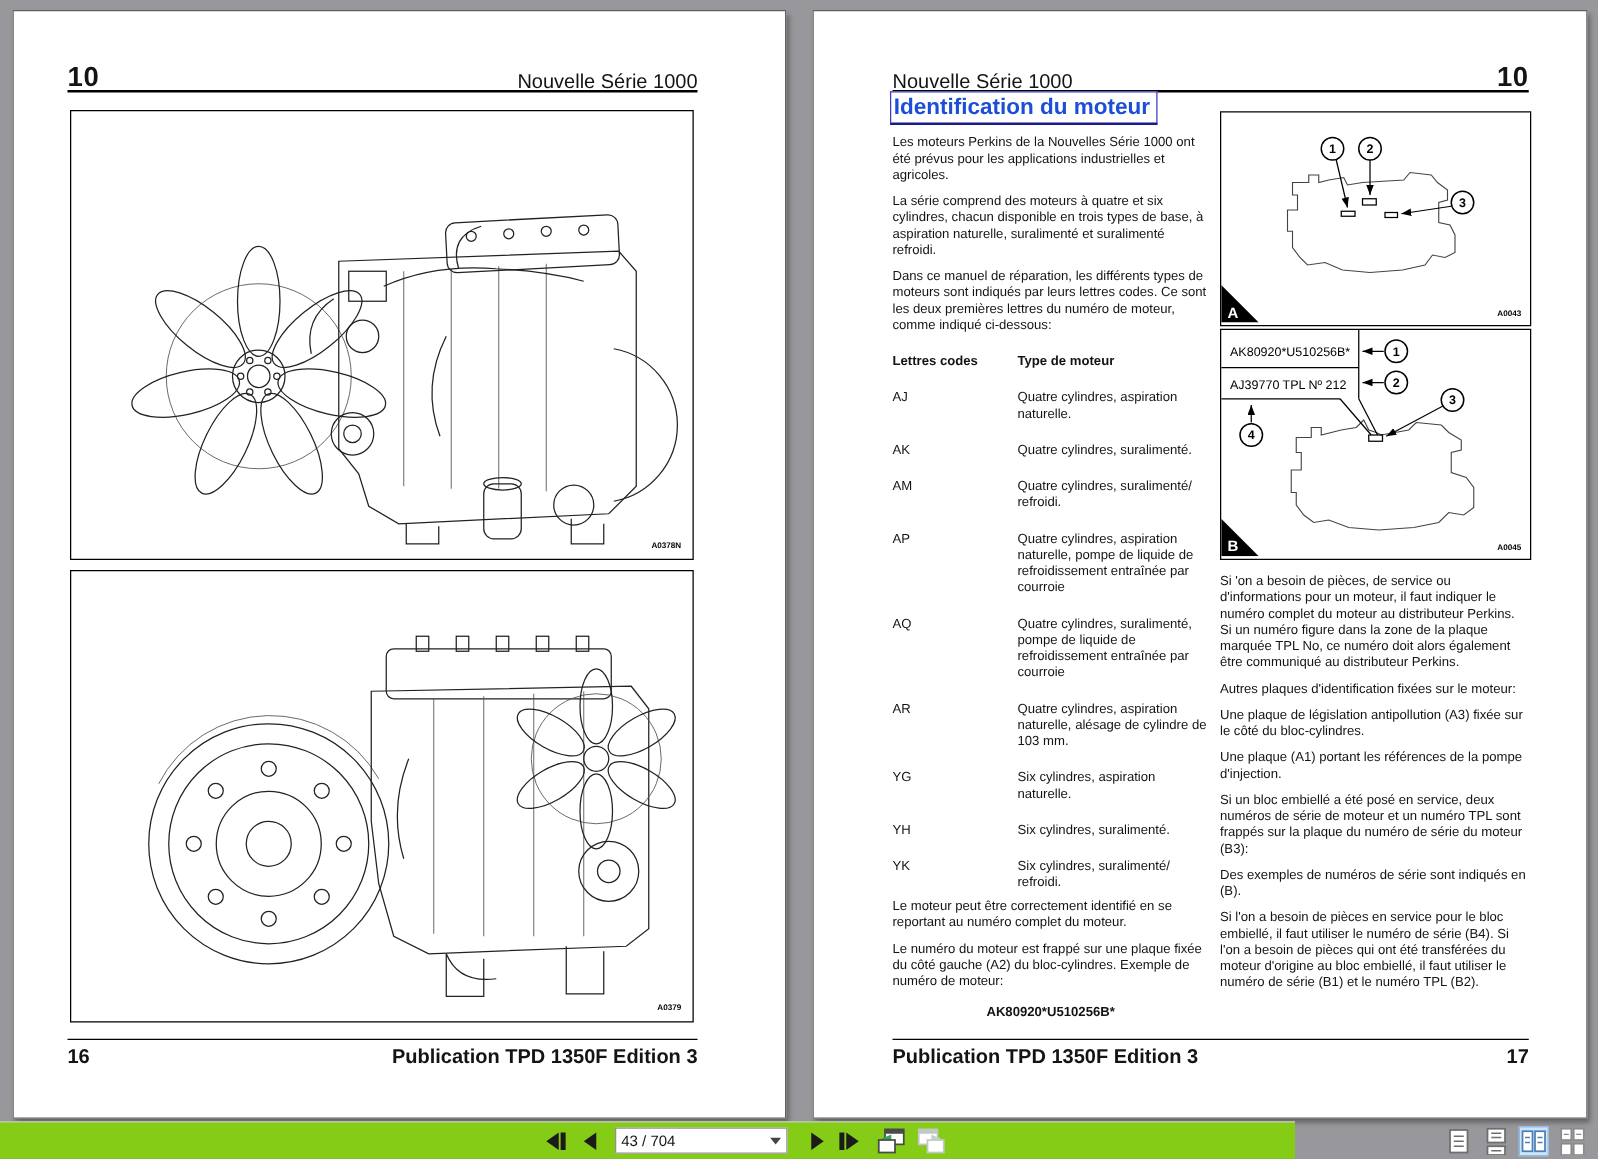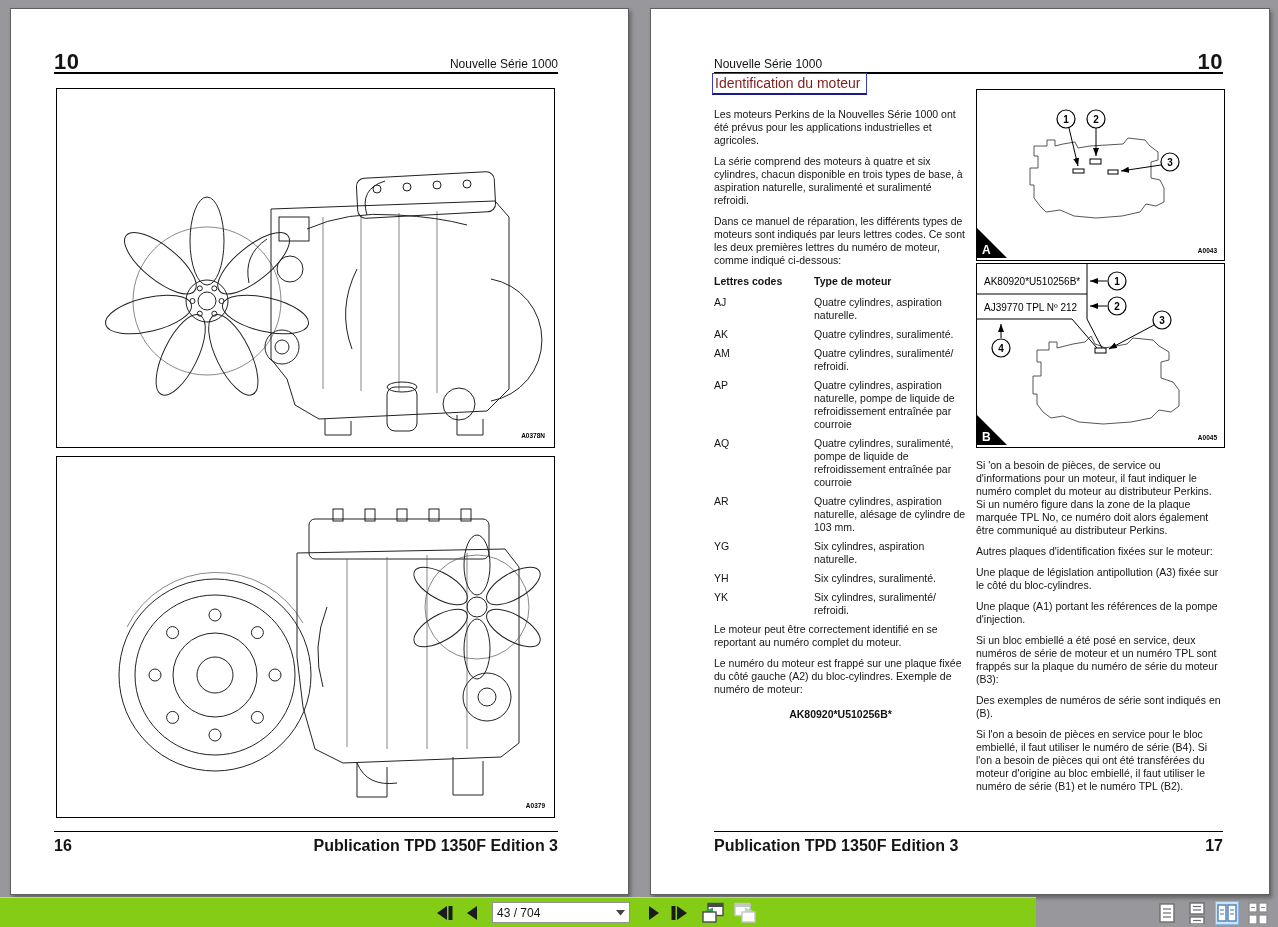--- a/index.html
+++ b/index.html
@@ -14,21 +14,21 @@
   .page{
     position:absolute;top:8px;height:885px;background:#ffffff;
     border:1px solid #5f5f5f;box-shadow:2px 3px 4px rgba(0,0,0,.35);
     overflow:hidden;
   }
   .page-left{left:10px;width:617px;}
   .page-right{left:650px;width:618px;}
 
   
   .pgnum-big{font-size:22px;font-weight:bold;letter-spacing:.5px;}
-  .hdr-title{font-size:12px;}
+  .hdr-title{font-size:16px;}
   .hdr-rule{position:absolute;height:2px;background:#000;}
   .ftr-rule{position:absolute;height:1px;background:#000;}
   .ftr-text{font-size:16px;font-weight:bold;position:absolute;}
 
   
   .lp-hnum{position:absolute;left:43px;top:40px;}
   .lp-htitle{position:absolute;right:70px;top:48px;}
   .lp-hrule{left:43px;right:70px;top:63px;}
   .figbox{position:absolute;border:1px solid #000;background:#fff;}
   .fig1{left:45px;top:79px;width:497px;height:358px;}
@@ -36,28 +36,28 @@
   .lp-frule{left:43px;right:70px;top:822px;}
   .lp-fnum{left:43px;top:828px;}
   .lp-fpub{right:70px;top:828px;}
 
   
   .rp-htitle{position:absolute;left:63px;top:48px;}
   .rp-hnum{position:absolute;right:46px;top:40px;}
   .rp-hrule{left:63px;right:46px;top:63px;}
   .sec-head{
     position:absolute;left:61px;top:64px;
-    font-size:14px;font-weight:normal;color:#7f1d1d;
+    font-size:18px;font-weight:bold;color:#1d4ed8;
     border:1px solid #3b3bc4;border-bottom:2px solid #1a1a8c;
     padding:1px 5px 2px 2px;background:#fff;
   }
   .colL{position:absolute;left:63px;top:99px;width:253px;font-size:10.5px;line-height:13px;}
   .colR-text{position:absolute;left:325px;top:450px;width:248px;font-size:10.5px;line-height:13px;}
   .colL p,.colR-text p{margin:0 0 8px 0;}
-  .crow{display:flex;margin-bottom:6px;}
+  .crow{display:flex;margin-bottom:6px;margin-top:16px;}
   .crow.chead{font-weight:bold;margin-bottom:8px;}
   .ccode{width:100px;flex:none;}
   .ctype{flex:1;}
   .engnum{text-align:center;font-weight:bold;margin-top:12px;}
   .figA{left:325px;top:80px;width:247px;height:170px;}
   .figB{left:325px;top:254px;width:247px;height:183px;}
   .rp-frule{left:63px;right:46px;top:822px;}
   .rp-fpub{left:63px;top:828px;}
   .rp-fnum{right:46px;top:828px;}
 

